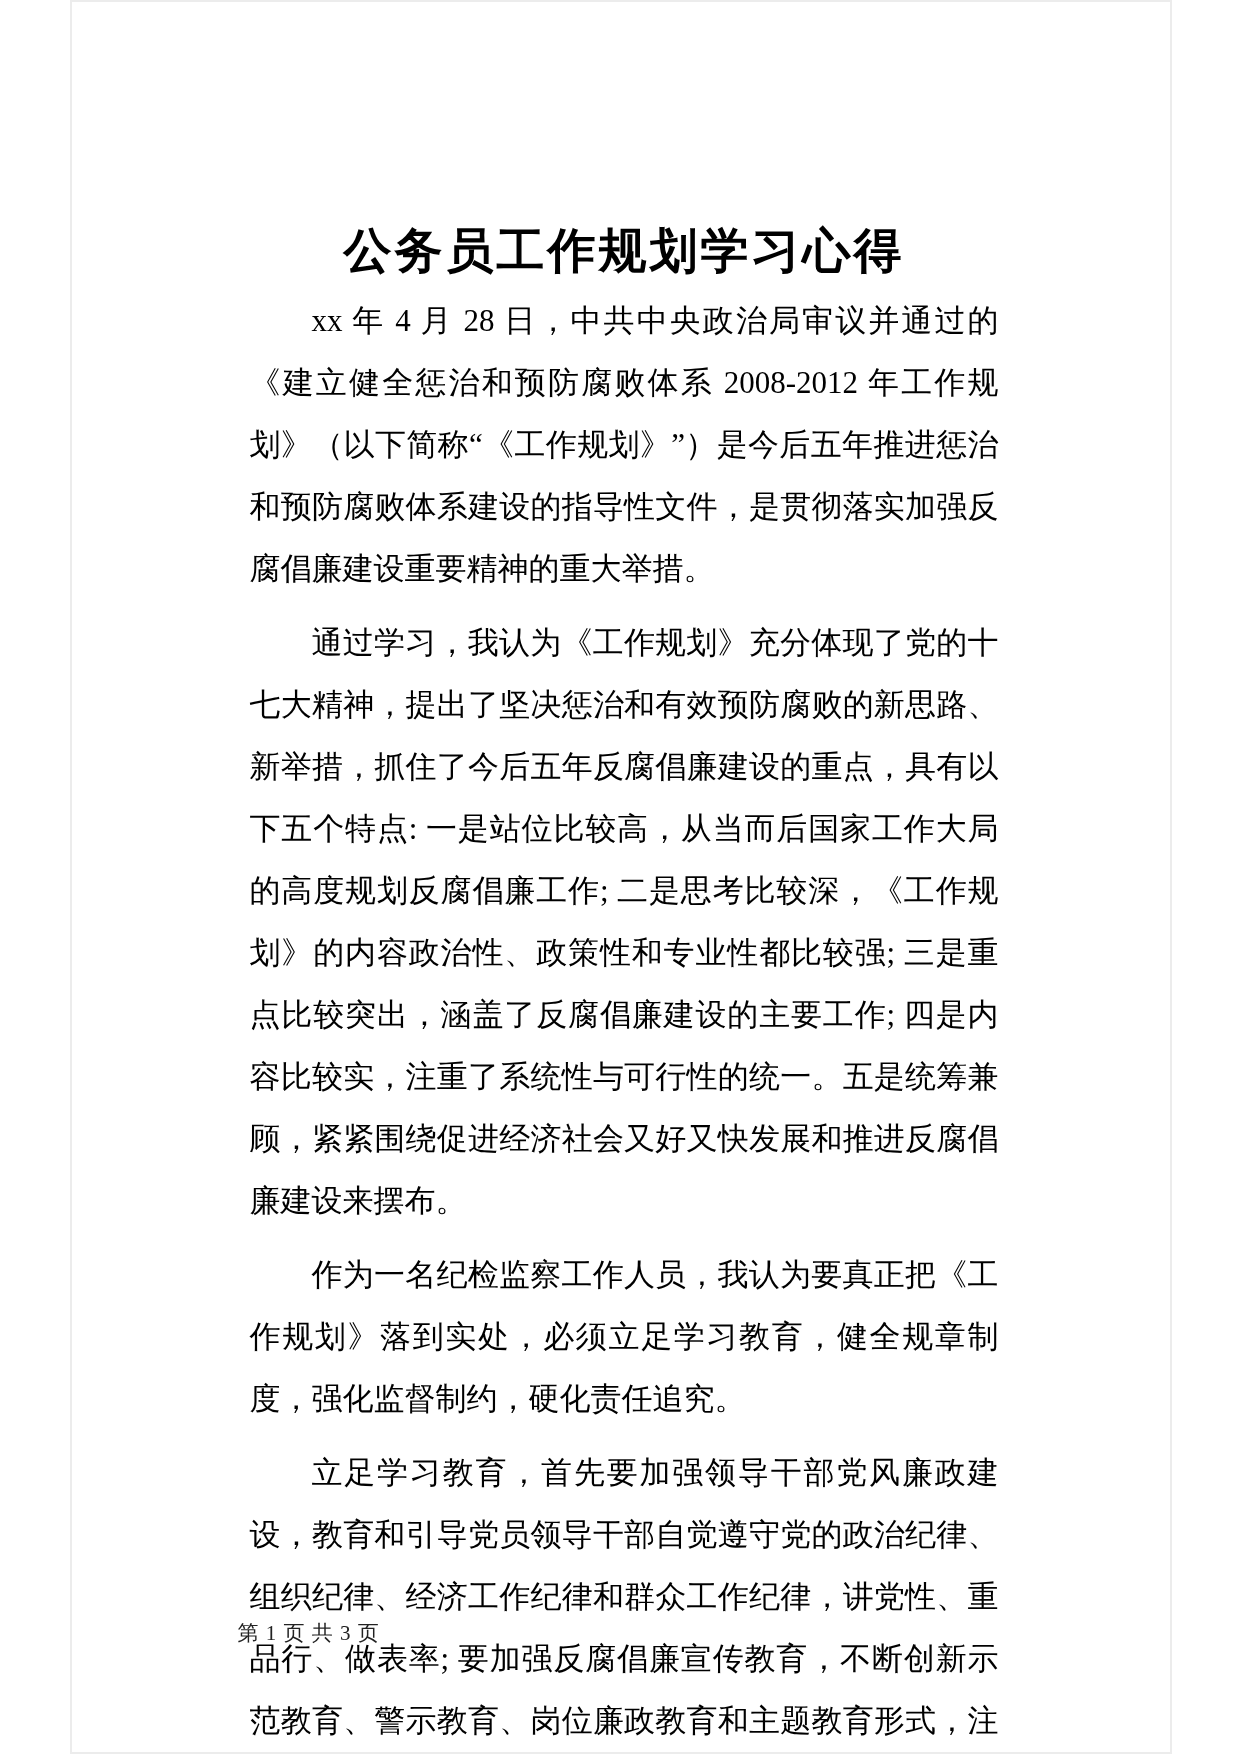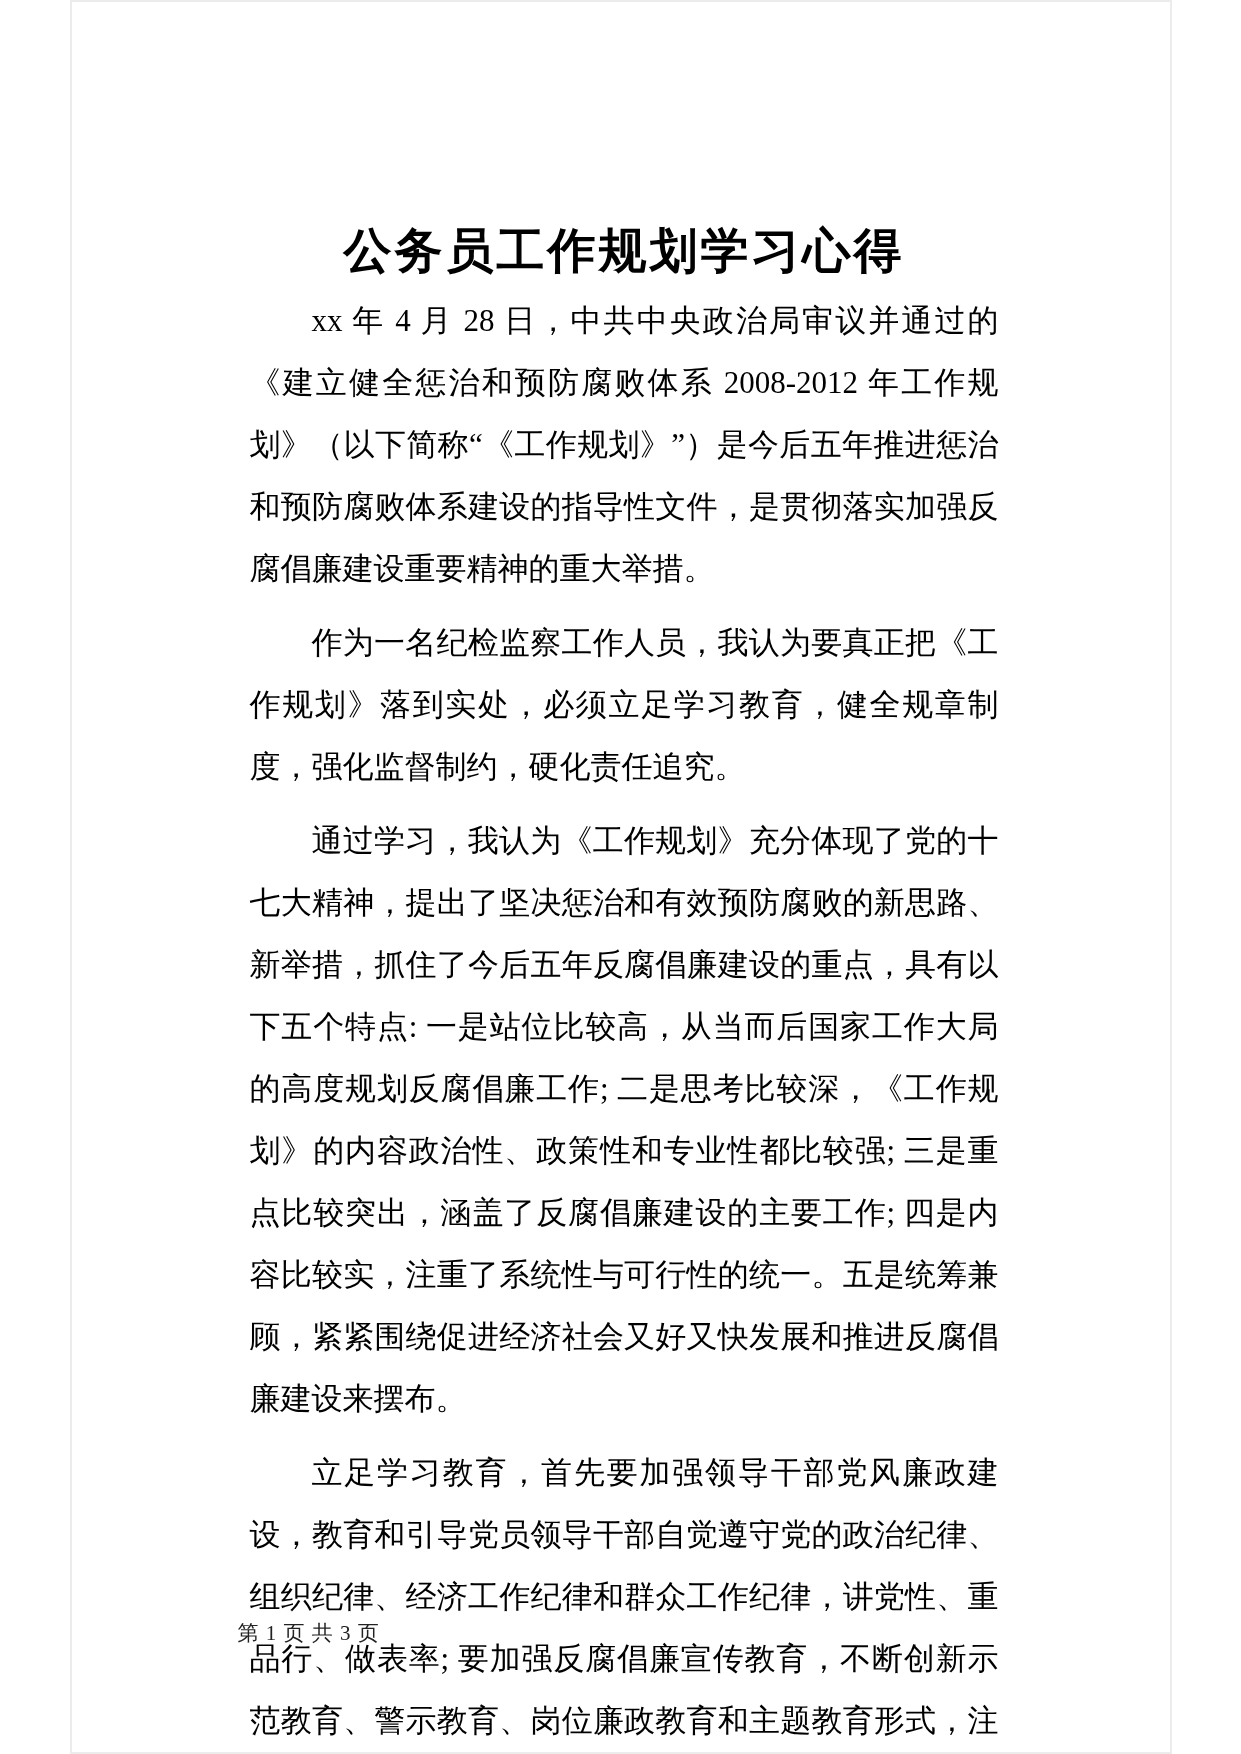--- a/index.html
+++ b/index.html
@@ -55,21 +55,21 @@
   }
 </style>
 </head>
 <body>
 
 <div class="page">
   <h1 class="doc-title">公务员工作规划学习心得</h1>
 
   <div class="doc-body">
       <p class="para">xx 年 4 月 28 日，中共中央政治局审议并通过的《建立健全惩治和预防腐败体系 2008-2012 年工作规划》（以下简称“《工作规划》”）是今后五年推进惩治和预防腐败体系建设的指导性文件，是贯彻落实加强反腐倡廉建设重要精神的重大举措。</p>
+      <p class="para">通过学习，我认为《工作规划》充分体现了党的十七大精神，提出了坚决惩治和有效预防腐败的新思路、新举措，抓住了今后五年反腐倡廉建设的重点，具有以下五个特点: 一是站位比较高，从当而后国家工作大局的高度规划反腐倡廉工作; 二是思考比较深，《工作规划》的内容政治性、政策性和专业性都比较强; 三是重点比较突出，涵盖了反腐倡廉建设的主要工作; 四是内容比较实，注重了系统性与可行性的统一。五是统筹兼顾，紧紧围绕促进经济社会又好又快发展和推进反腐倡廉建设来摆布。</p>
       <p class="para">作为一名纪检监察工作人员，我认为要真正把《工作规划》落到实处，必须立足学习教育，健全规章制度，强化监督制约，硬化责任追究。</p>
-      <p class="para">通过学习，我认为《工作规划》充分体现了党的十七大精神，提出了坚决惩治和有效预防腐败的新思路、新举措，抓住了今后五年反腐倡廉建设的重点，具有以下五个特点: 一是站位比较高，从当而后国家工作大局的高度规划反腐倡廉工作; 二是思考比较深，《工作规划》的内容政治性、政策性和专业性都比较强; 三是重点比较突出，涵盖了反腐倡廉建设的主要工作; 四是内容比较实，注重了系统性与可行性的统一。五是统筹兼顾，紧紧围绕促进经济社会又好又快发展和推进反腐倡廉建设来摆布。</p>
       <p class="para">立足学习教育，首先要加强领导干部党风廉政建设，教育和引导党员领导干部自觉遵守党的政治纪律、组织纪律、经济工作纪律和群众工作纪律，讲党性、重品行、做表率; 要加强反腐倡廉宣传教育，不断创新示范教育、警示教育、岗位廉政教育和主题教育形式，注重人为关怀和心理疏导，提高教育的针对性和有</p>
     </div>
 
   <div class="page-footer">
     <span>第 1 页 共 3 页</span>
   </div>
 </div>
 
 </body></html>

